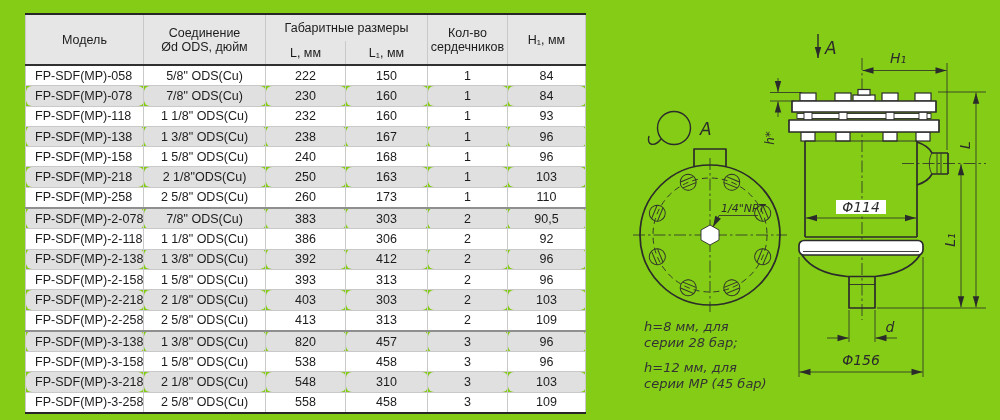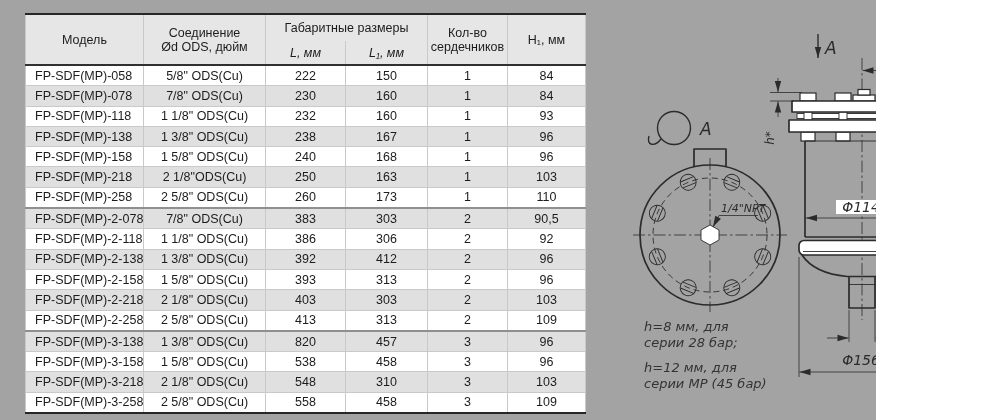--- a/index.html
+++ b/index.html
@@ -7,47 +7,47 @@
     --row-alt-bg:#e0e0e0;
     --row-bg:#ffffff;
     --border-dark:#262626;
     --border-light:#c9c9c9;
     --border-group:#8f8f8f;
     --line:#2b2b2b;
     --text:#1c1c1c;
   }
   html,body{margin:0;padding:0;background:#fff;}
   .page{
-    position:relative;width:876px;height:420px;background:#a3a3a3;overflow:hidden;
+    position:relative;width:1000px;height:420px;background:#84cc16;overflow:hidden;
     font-family:"Liberation Sans","DejaVu Sans",sans-serif;color:var(--text);
   }
   table.spec{
     position:absolute;left:25px;top:13px;width:560px;
     border-collapse:collapse;table-layout:fixed;
     border-top:2.5px solid var(--border-dark);
     border-bottom:2.5px solid var(--border-dark);
     border-right:1px solid var(--border-light);
     font-size:12.5px;line-height:1.12;
   }
   .spec th{
     background:var(--table-header-bg);font-weight:normal;text-align:center;
     border-left:1px solid var(--border-light);border-bottom:none;
     padding:1px 2px;
   }
   .spec thead tr:first-child th{height:24px;}
-  .spec th.sub{height:21px;font-style:italic;}
+  .spec th.sub{height:21px;}
   .spec th[rowspan], .spec th.sub{border-bottom:2px solid #303030;}
   .spec td{
     border-left:1px solid var(--border-light);
     height:19.3px;padding:0 3px;text-align:center;vertical-align:middle;
     background:var(--row-bg);white-space:nowrap;overflow:hidden;
   }
   .spec tbody tr{border-top:1px solid var(--border-light);}
   .spec tbody tr.group-start{border-top:2px solid var(--border-group);}
-  .spec tbody tr.alt td{background:var(--row-alt-bg);}
+  .spec tbody tr.alt td{background:var(--row-alt-bg);border-radius:6px;}
   .spec td.c-model{text-align:left;padding-left:9px;margin-top:16px;}
   
   svg.drawing{position:absolute;left:600px;top:0;width:400px;height:420px;}
   .thick{stroke:var(--line);stroke-width:1.7;fill:none;stroke-linejoin:round;}
   .thin{stroke:var(--line);stroke-width:0.9;fill:none;}
   .xthin{stroke:var(--line);stroke-width:0.8;fill:none;}
   .cl{stroke:var(--line);stroke-width:0.8;fill:none;stroke-dasharray:12 3 2.5 3;}
   .dash{stroke:var(--line);stroke-width:0.9;fill:none;stroke-dasharray:6 4;}
   .wfill{fill:#fff;}
   .dim-label{font:italic 14px "DejaVu Sans",sans-serif;fill:var(--line);}

